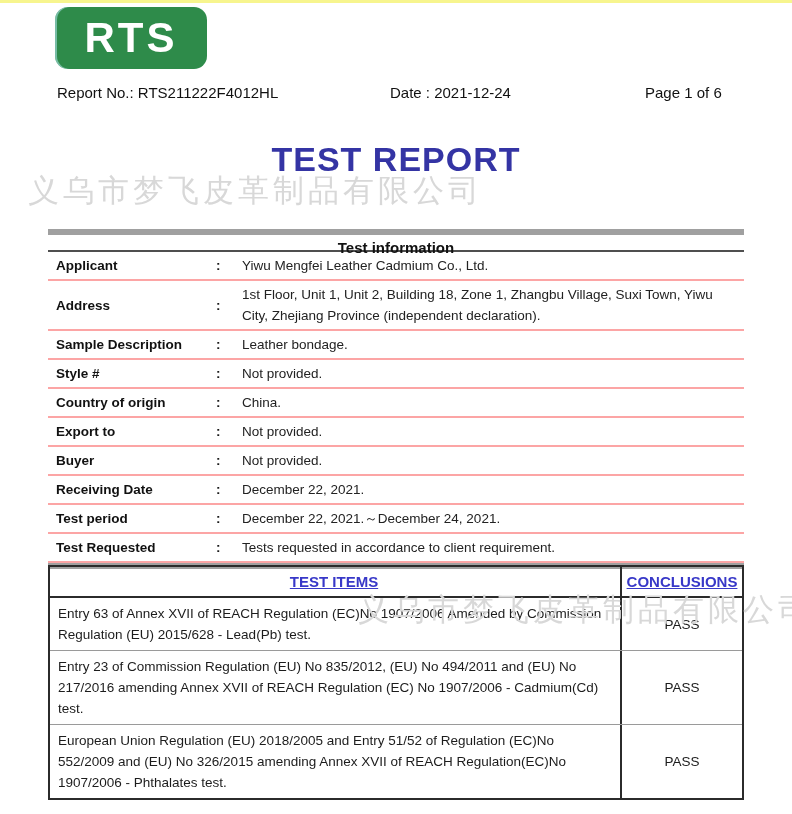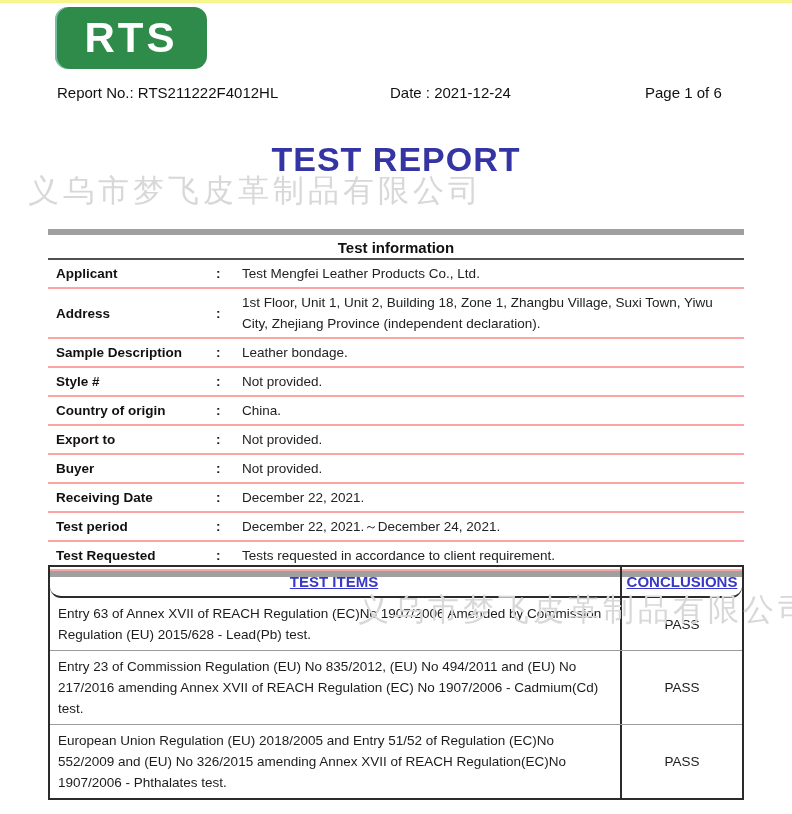--- a/index.html
+++ b/index.html
@@ -29,38 +29,38 @@
     position: absolute; color: #d8d8d8; font-size: 31px; letter-spacing: 4px;
     white-space: nowrap; z-index: 5; pointer-events: none; font-weight: normal;
   }
   .wm-1 { left: 28px; top: 170px; }
   .wm-2 { left: 358px; top: 589px; }
 
   
   .info-table { position: absolute; left: 48px; top: 229px; width: 696px; z-index: 1; }
   .thick-bar { height: 6px; background: #a0a0a0; }
   .info-title {
-    height: 24px; line-height: 24px; text-align: center;
+    height: 16px; line-height: 24px; text-align: center;
     font-weight: bold; font-size: 15px; color: #111;
     border-bottom: 2px solid #4f4f4f; margin-top: 1px;
   }
   .info-row {
     display: flex; align-items: center; min-height: 28px;
     border-bottom: 2px solid #fca5a5; font-size: 13.5px;
   }
   .info-row .lbl { width: 168px; padding-left: 8px; font-weight: bold; color: #111; }
   .info-row .colon { width: 26px; font-weight: bold; text-align: left; }
   .info-row .val { flex: 1; padding-right: 6px; color: #222; line-height: 21px; padding-top: 3px; padding-bottom: 3px; }
 
   
   .res-table {
     position: absolute; left: 48px; top: 565px; width: 696px; z-index: 1;
     border: 2px solid #2b2b2b; border-bottom: 2px solid #2b2b2b;
   }
-  .res-head { display: flex; border-bottom: 2px solid #2b2b2b; border-radius: 11px; }
+  .res-head { display: flex; border-bottom: 2px solid #2b2b2b; }
   .res-row { display: flex; border-bottom: 1.5px solid #9a9a9a; }
   .res-row:last-child { border-bottom: none; }
   .cell-item {
     width: 572px; border-right: 2px solid #2b2b2b;
     padding: 5px 10px 5px 8px; font-size: 13.5px; line-height: 21px; color: #1c1c1c;
   }
   .cell-conc {
     flex: 1; display: flex; align-items: center; justify-content: center;
     font-size: 13.5px; color: #1c1c1c;
   }
@@ -90,21 +90,21 @@
   <div class="watermark wm-1">义乌市梦飞皮革制品有限公司</div>
   <div class="watermark wm-2">义乌市梦飞皮革制品有限公司</div>
 
   <div class="info-table">
     <div class="thick-bar"></div>
     <div class="info-title">Test information</div>
 
     <div class="info-row">
       <span class="lbl">Applicant</span>
       <span class="colon">:</span>
-      <span class="val">Test Mengfei Leather Products Co., Ltd.</span>
+      <span class="val">Yiwu Mengfei Leather Cadmium Co., Ltd.</span>
     </div>
     <div class="info-row">
       <span class="lbl">Address</span>
       <span class="colon">:</span>
       <span class="val">1st Floor, Unit 1, Unit 2, Building 18, Zone 1, Zhangbu Village, Suxi Town, Yiwu City, Zhejiang Province (independent declaration).</span>
     </div>
     <div class="info-row">
       <span class="lbl">Sample Description</span>
       <span class="colon">:</span>
       <span class="val">Leather bondage.</span>

